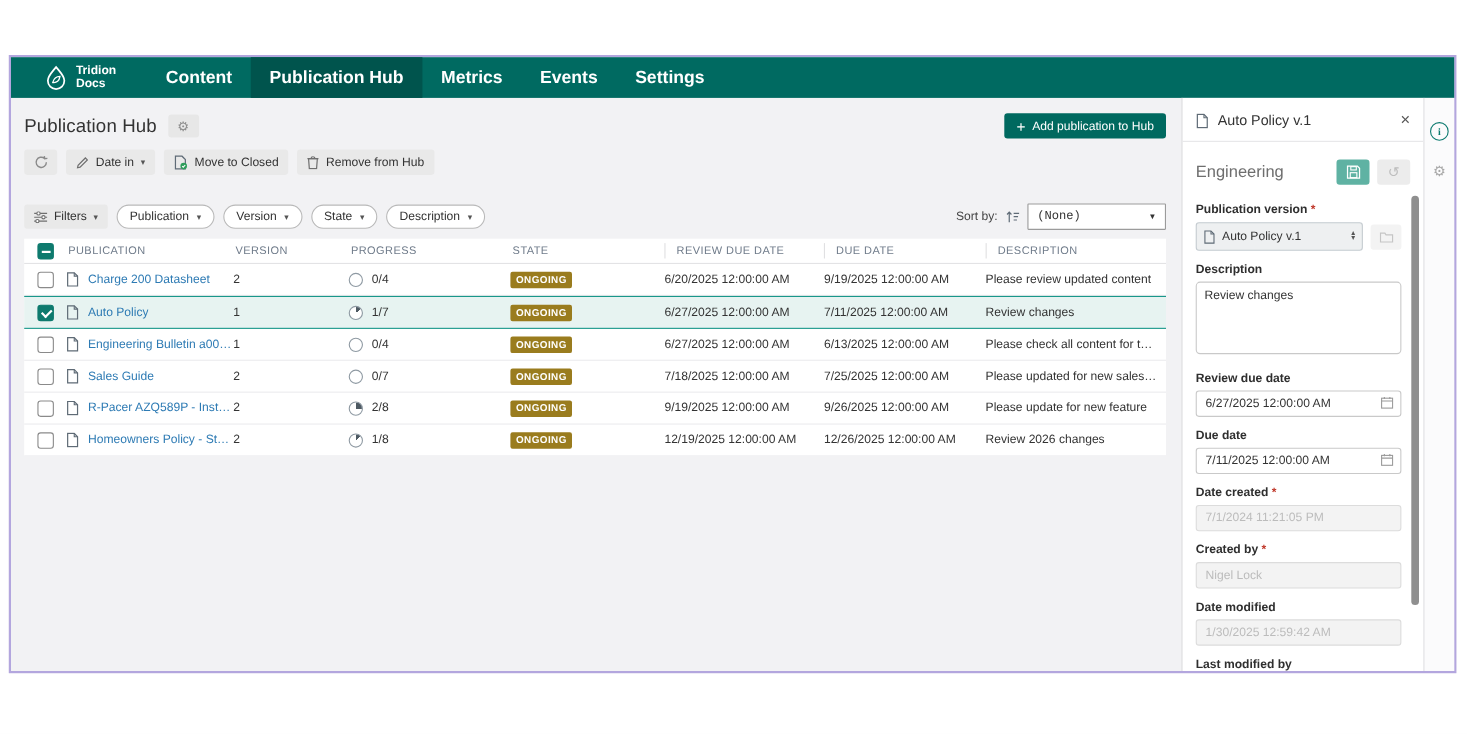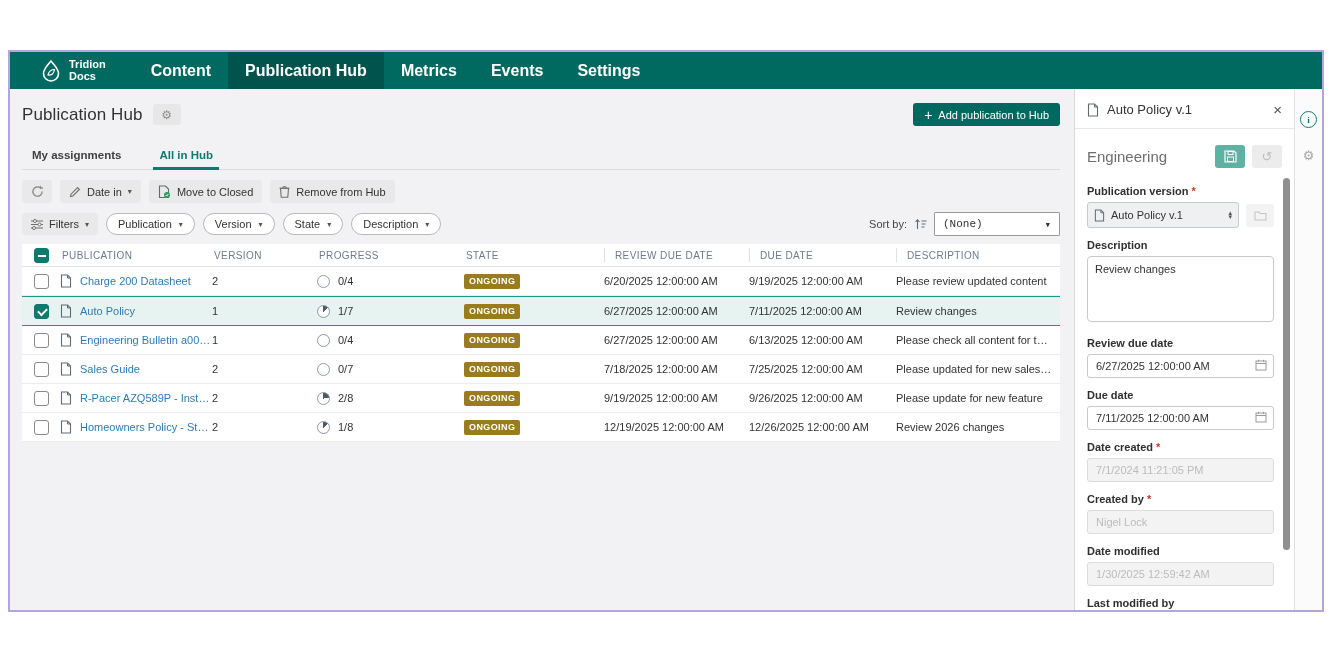--- a/index.html
+++ b/index.html
@@ -36,21 +36,21 @@
   .tab{font-size:11.5px;font-weight:bold;color:#3f3f3f;padding:4px 2px 8px;cursor:pointer;position:relative;}
   .tab.active{color:#0c7a6f;}
   .tab.active:after{content:"";position:absolute;left:-4px;right:-4px;bottom:-1px;height:3px;background:#0c7a6f;}
 
   .toolbar{margin-top:10px;display:flex;gap:8px;align-items:center;}
   .tool-btn{height:23px;background:#e9e9e9;border:none;border-radius:3px;font-size:11px;color:#333;
     display:flex;align-items:center;gap:6px;padding:0 9px;cursor:pointer;font-family:inherit;}
   .tool-btn .chev{font-size:8px;color:#555;}
   .icon-only{width:30px;justify-content:center;padding:0;}
 
-  .filterbar{margin-top:9px;display:flex;gap:8px;align-items:center;justify-content:space-between;}
+  .filterbar{margin-top:26px;display:flex;gap:8px;align-items:center;justify-content:space-between;}
   .filters-chip{height:22px;background:#e9e9e9;border:none;border-radius:3px;font-size:11px;color:#333;
     display:flex;align-items:center;gap:6px;padding:0 9px;cursor:pointer;font-family:inherit;}
   .pill{height:22px;background:#fff;border:1px solid #b9b9b9;border-radius:12px;font-size:11px;color:#333;
     display:flex;align-items:center;gap:7px;padding:0 11px;cursor:pointer;font-family:inherit;}
   .pill .chev,.filters-chip .chev{font-size:8px;color:#555;}
   .sort-group{margin-left:auto;display:flex;align-items:center;gap:7px;}
   .sort-label{font-size:11px;color:#444;}
   .sort-select{width:108px;height:22px;border:1px solid #9b9b9b;border-radius:1px;background:#fff;
     font-size:11px;color:#333;display:flex;align-items:center;padding:0 8px;cursor:pointer;justify-content:space-between;font-family:Liberation Mono, monospace;}
 
@@ -146,24 +146,20 @@
         <span class="page-title">Publication Hub</span>
         <button class="title-gear">
           <span>⚙</span>
         </button>
         <button class="add-btn">
           <span class="plus">+</span>
           <span>Add publication to Hub</span>
         </button>
       </div>
 
-      <div class="tabs">
-        <div class="tab">My assignments</div>
-        <div class="tab active">All in Hub</div>
-      </div>
 
       <div class="toolbar">
         <button class="tool-btn icon-only">
           <span>
             <svg width="13" height="13" viewBox="0 0 14 14">
                 <path d="M12 7 a5 5 0 1 1 -1.8-3.8" fill="none" stroke="#8a8a8a" stroke-width="1.4"></path>
                 <path d="M10 1 L10.4 3.6 L13 3.2" fill="none" stroke="#8a8a8a" stroke-width="1.4"></path>
               </svg>
           </span>
         </button>

